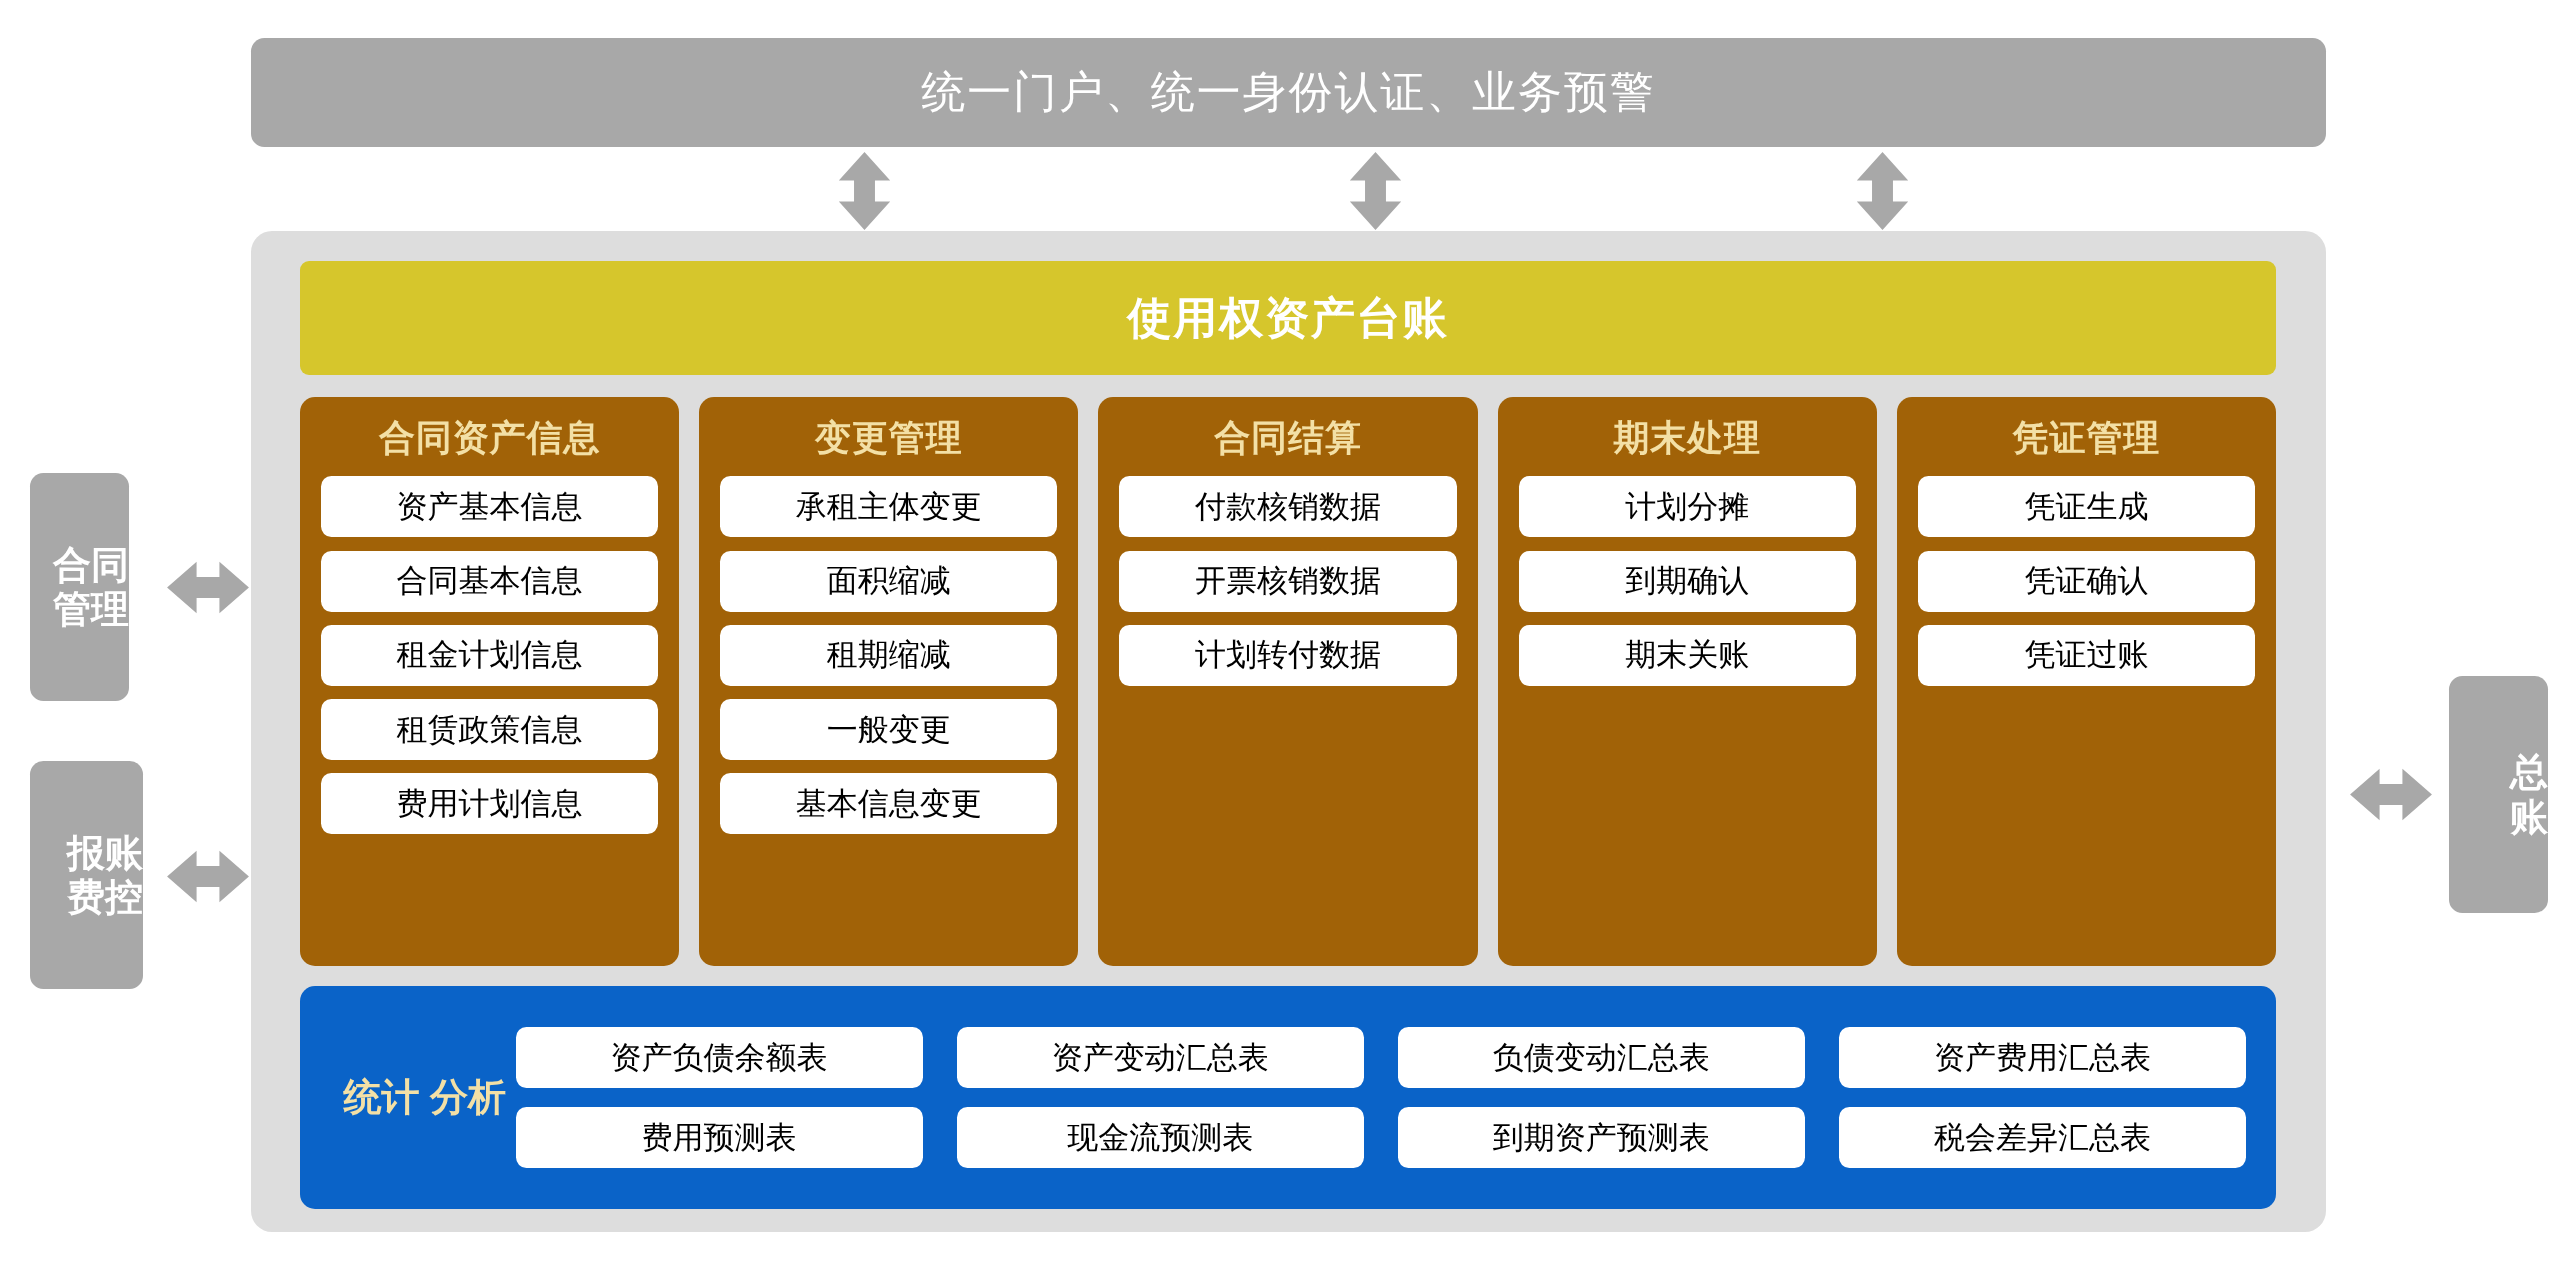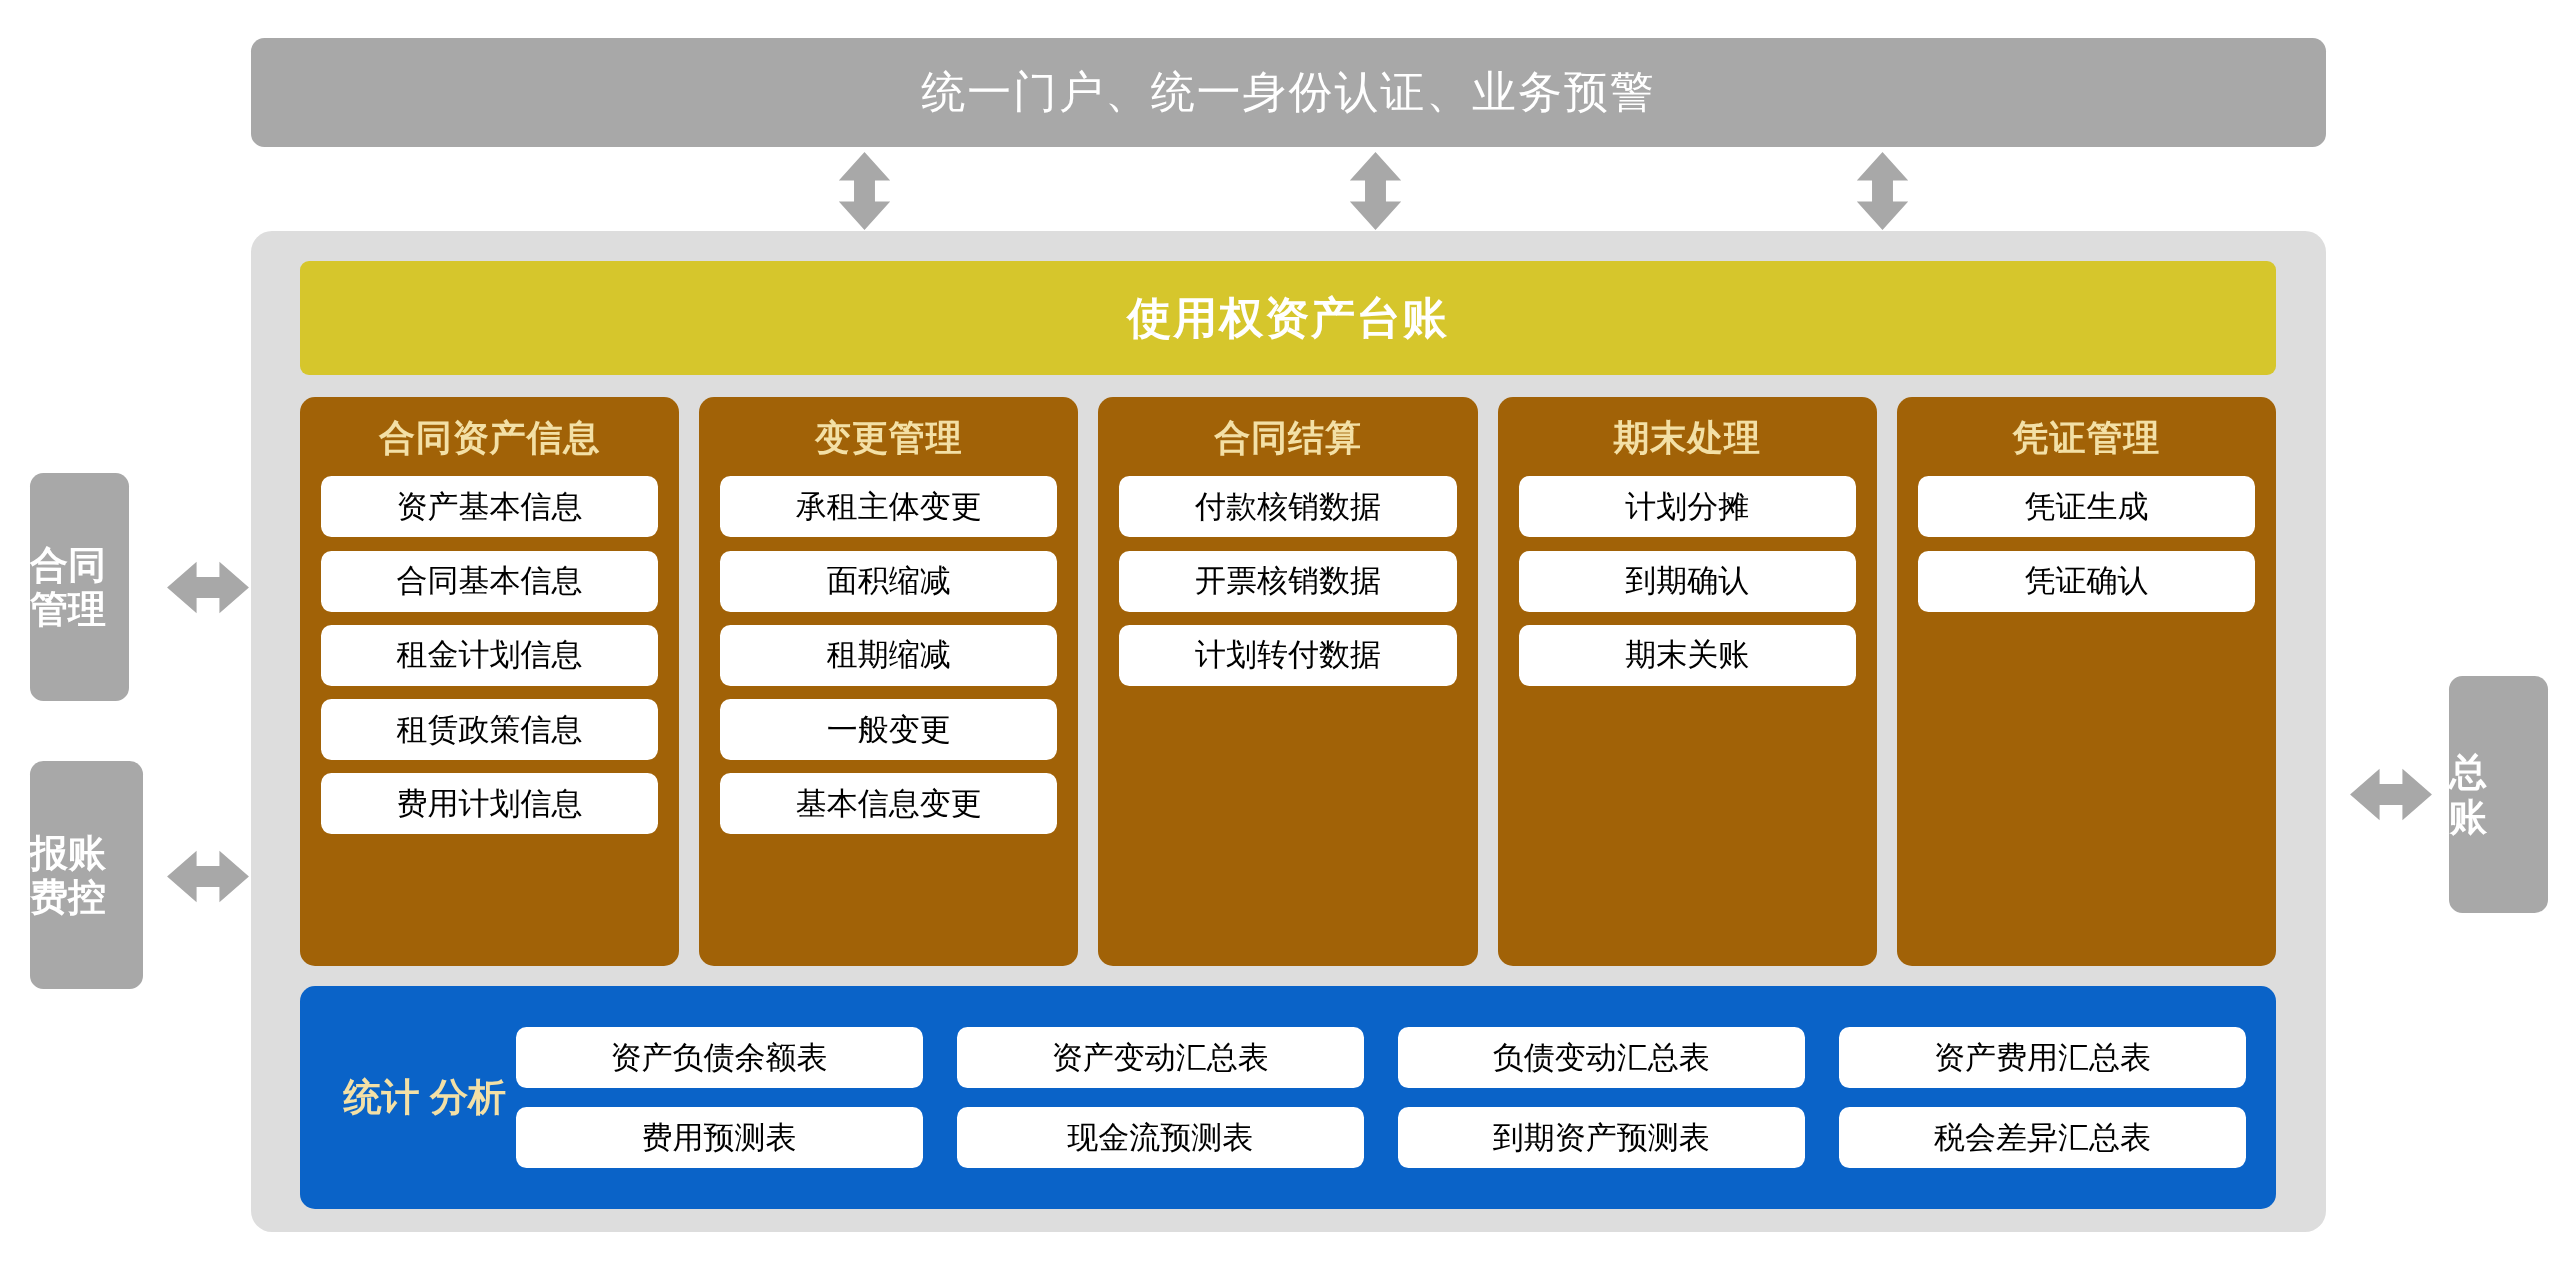--- a/index.html
+++ b/index.html
@@ -164,21 +164,21 @@
     white-space: nowrap;
   }
 
   
   .side-label {
     position: absolute;
     background: #a8a8a8;
     border-radius: 13.3px;
     display: flex;
     align-items: center;
-    justify-content: flex-start;
+    justify-content: flex-end;
   }
   .side-label .side-text {
     color: #ffffff;
     font-size: 38px;
     font-weight: bold;
     line-height: 1.16;
     text-align: center;
     white-space: pre-line;
   }
   #side-contract  { left: 30px;  top: 473px;  width: 99px; height: 228px; }
@@ -256,20 +256,21 @@
       <div class="module-title">期末处理</div>
       <div class="module-item">计划分摊</div>
       <div class="module-item">到期确认</div>
       <div class="module-item">期末关账</div>
     </div>
 
     <div class="module-col">
       <div class="module-title">凭证管理</div>
       <div class="module-item">凭证生成</div>
       <div class="module-item">凭证确认</div>
+      <div class="module-item">凭证过账</div>
     </div>
 
   </div>
 
   <div id="stats-strip">
     <div id="stats-label">统计
 分析</div>
     <div id="stats-grid">
       <div class="stats-item">资产负债余额表</div>
       <div class="stats-item">资产变动汇总表</div>

